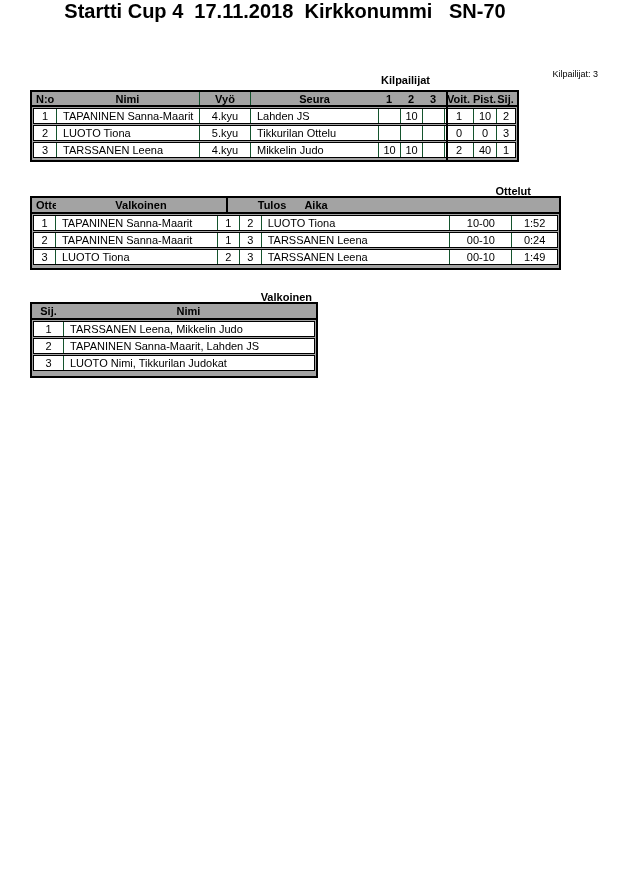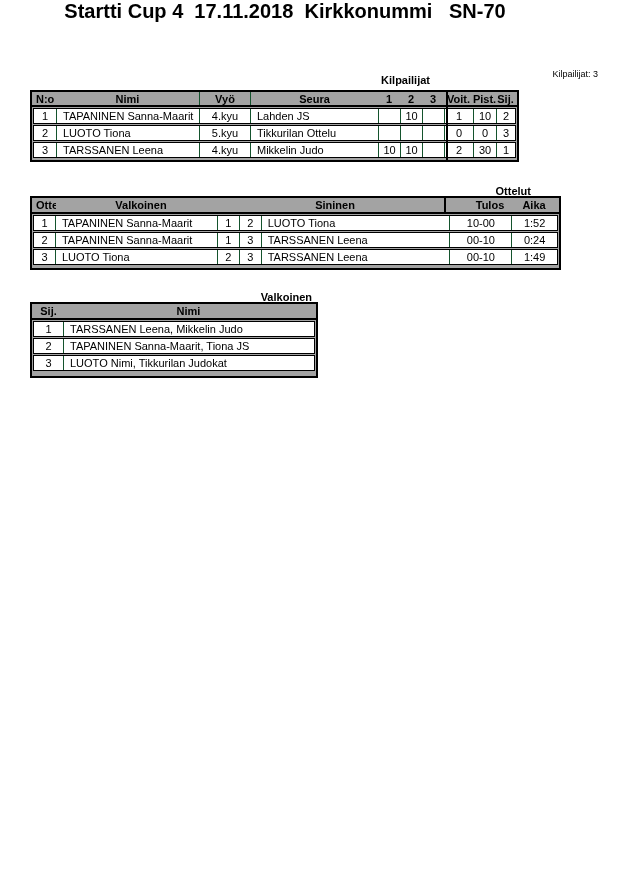--- a/index.html
+++ b/index.html
@@ -144,34 +144,33 @@
 
   <div class="brow">
     <div class="bc t1-no">3</div>
     <div class="bc t1-nimi sep left">TARSSANEN Leena</div>
     <div class="bc t1-vyo sep">4.kyu</div>
     <div class="bc t1-seura sep left">Mikkelin Judo</div>
     <div class="bc t1-c sep">10</div>
     <div class="bc t1-c sep">10</div>
     <div class="bc t1-c sep"></div>
     <div class="bc t1-voit sep">2</div>
-    <div class="bc t1-pist sep">30</div>
+    <div class="bc t1-pist sep">40</div>
     <div class="bc t1-sij sep">1</div>
   </div>
 
   <div class="vline" style="left:414px;"></div>
 </div>
 
 <div class="abs section-heading" style="left:31px; top:177px; width:500px;">Ottelut</div>
 
 <div class="tbl" id="t2">
   <div class="hrow">
     <div class="hc t2-no hleft">Ottelu</div>
     <div class="hc t2-valk">Valkoinen</div>
-    <div class="hc t2-sinh">Sininen</div>
     <div class="hc t2-tulosh thicksep">Tulos</div>
     <div class="hc t2-aikah">Aika</div>
   </div>
 
   <div class="brow">
     <div class="bc t2-no">1</div>
     <div class="bc t2-valk sep left">TAPANINEN Sanna-Maarit</div>
     <div class="bc t2-n sep">1</div>
     <div class="bc t2-n sep">2</div>
     <div class="bc t2-sin sep left">LUOTO Tiona</div>
@@ -207,19 +206,19 @@
     <div class="hc t3-sij">Sij.</div>
     <div class="hc t3-nimi">Nimi</div>
   </div>
 
   <div class="brow">
     <div class="bc t3-sij">1</div>
     <div class="bc t3-nimi sep left">TARSSANEN Leena, Mikkelin Judo</div>
   </div>
   <div class="brow">
     <div class="bc t3-sij">2</div>
-    <div class="bc t3-nimi sep left">TAPANINEN Sanna-Maarit, Tiona JS</div>
+    <div class="bc t3-nimi sep left">TAPANINEN Sanna-Maarit, Lahden JS</div>
   </div>
   <div class="brow">
     <div class="bc t3-sij">3</div>
     <div class="bc t3-nimi sep left">LUOTO Nimi, Tikkurilan Judokat</div>
   </div>
 </div>
 
 </body></html>

